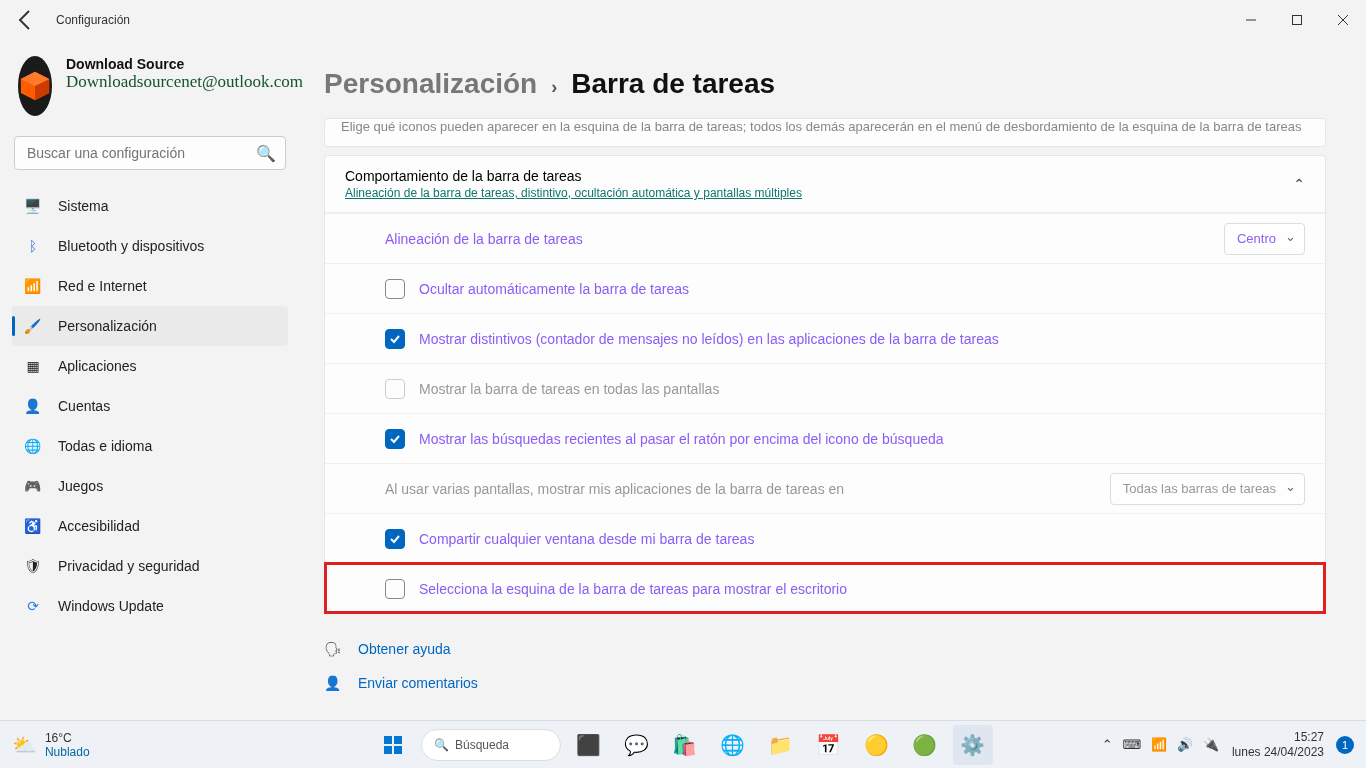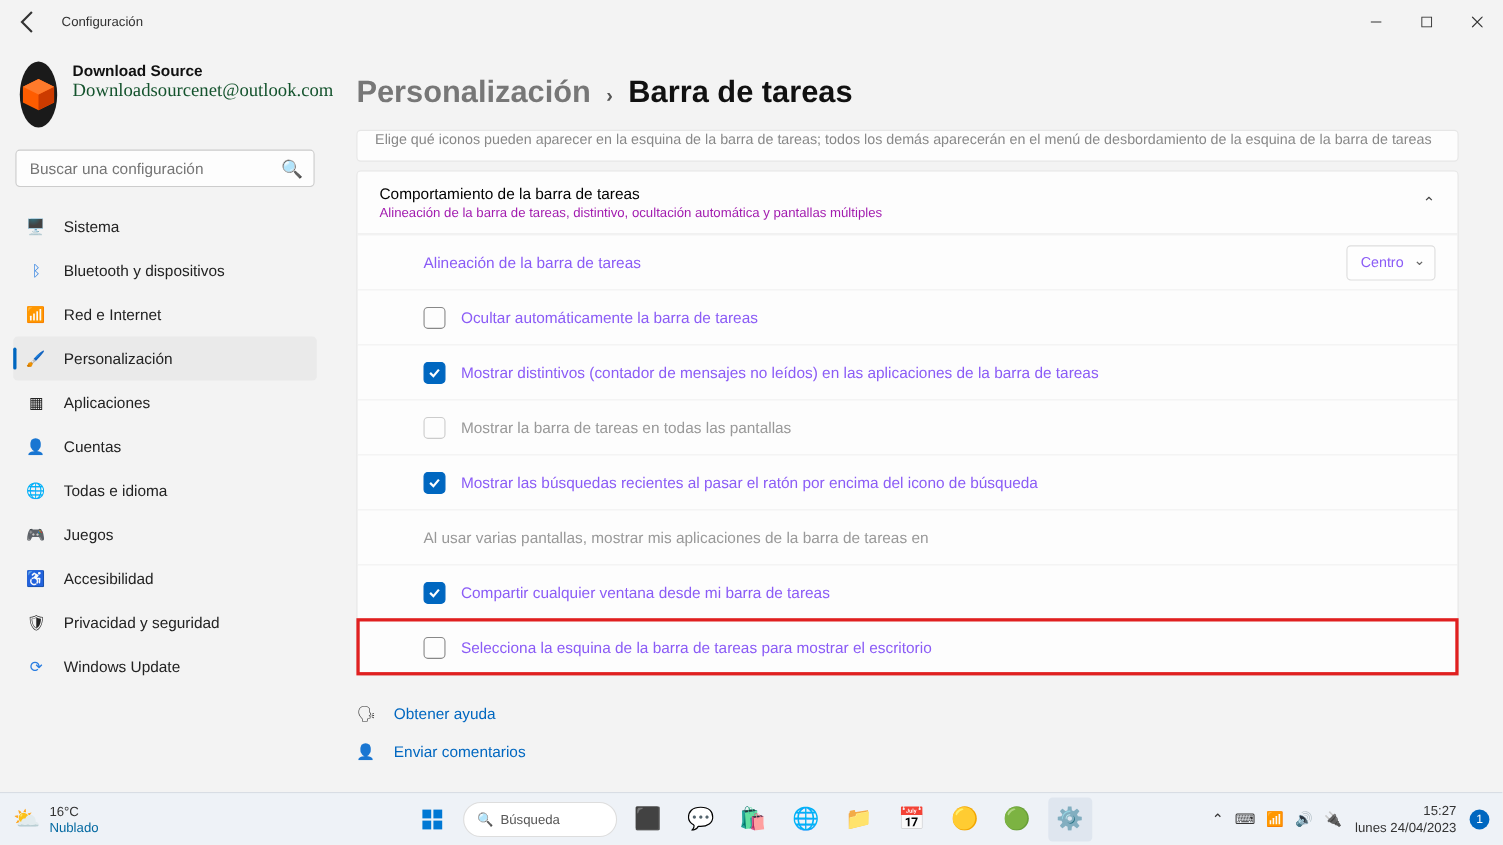--- a/index.html
+++ b/index.html
@@ -36,21 +36,21 @@
 .main { flex:1; padding: 0 40px 0 24px; overflow-y:auto;}
 .breadcrumb { display:flex; align-items:baseline; gap: 14px; margin: 28px 0 18px 0;}
 .bc-parent { font-size: 28px; color:#777; font-weight:600;}
 .bc-sep { font-size:18px; color:#555; font-weight:600;}
 .bc-leaf { font-size: 28px; color:#111; font-weight:600;}
 
 .card { background:#fdfdfd; border:1px solid #e6e6e6; border-radius:4px; margin-bottom:8px;}
 .card.clip { color:#888; font-size:13px; padding: 0 16px 12px 16px;}
 .card-hdr { padding: 12px 20px; display:flex; align-items:center; justify-content:space-between; border-bottom:1px solid #eee;}
 .card-hdr .t1 { font-size:14px; color:#000000;}
-.card-hdr .t2 { font-size:12px; color:#a21caf; margin-top:2px;}
+.card-hdr .t2 { font-size:12px; color:#0f766e; margin-top:2px;text-decoration:underline;}
 .chev { font-size:14px; color:#444;}
 
 .row { display:flex; align-items:center; min-height:50px; padding: 0 20px 0 60px; border-top:1px solid #f0f0f0; font-size:14px; color:#8b5cf6;}
 .row:first-of-type { border-top:none;}
 .row.disabled { color:#999;}
 .row.highlighted { outline: 3px solid #e02020; outline-offset:-2px; padding-top:8px; padding-bottom:8px;}
 .cb { width:20px; height:20px; border:1.5px solid #888; border-radius:4px; margin-right:14px; display:flex; align-items:center; justify-content:center; flex-shrink:0;}
 .cb.checked { background:#0067c0; border-color:#0067c0; }
 .cb.disabled { border-color:#ccc;}
 .cb svg { width:12px; height:12px; }
@@ -223,20 +223,23 @@
         <div class="cb checked">
             <svg viewBox="0 0 12 12">
               <path d="M2 6 L5 9 L10 3" stroke="#fff" stroke-width="2" fill="none"></path>
             </svg>
           </div>
         <span>Mostrar las búsquedas recientes al pasar el ratón por encima del icono de búsqueda</span>
       </div>
 
       <div class="row disabled">
         <span>Al usar varias pantallas, mostrar mis aplicaciones de la barra de tareas en</span>
+        <div class="row-select disabled">
+            <span>Todas las barras de tareas</span>
+          </div>
       </div>
 
       <div class="row">
         <div class="cb checked">
             <svg viewBox="0 0 12 12">
               <path d="M2 6 L5 9 L10 3" stroke="#fff" stroke-width="2" fill="none"></path>
             </svg>
           </div>
         <span>Compartir cualquier ventana desde mi barra de tareas</span>
       </div>

